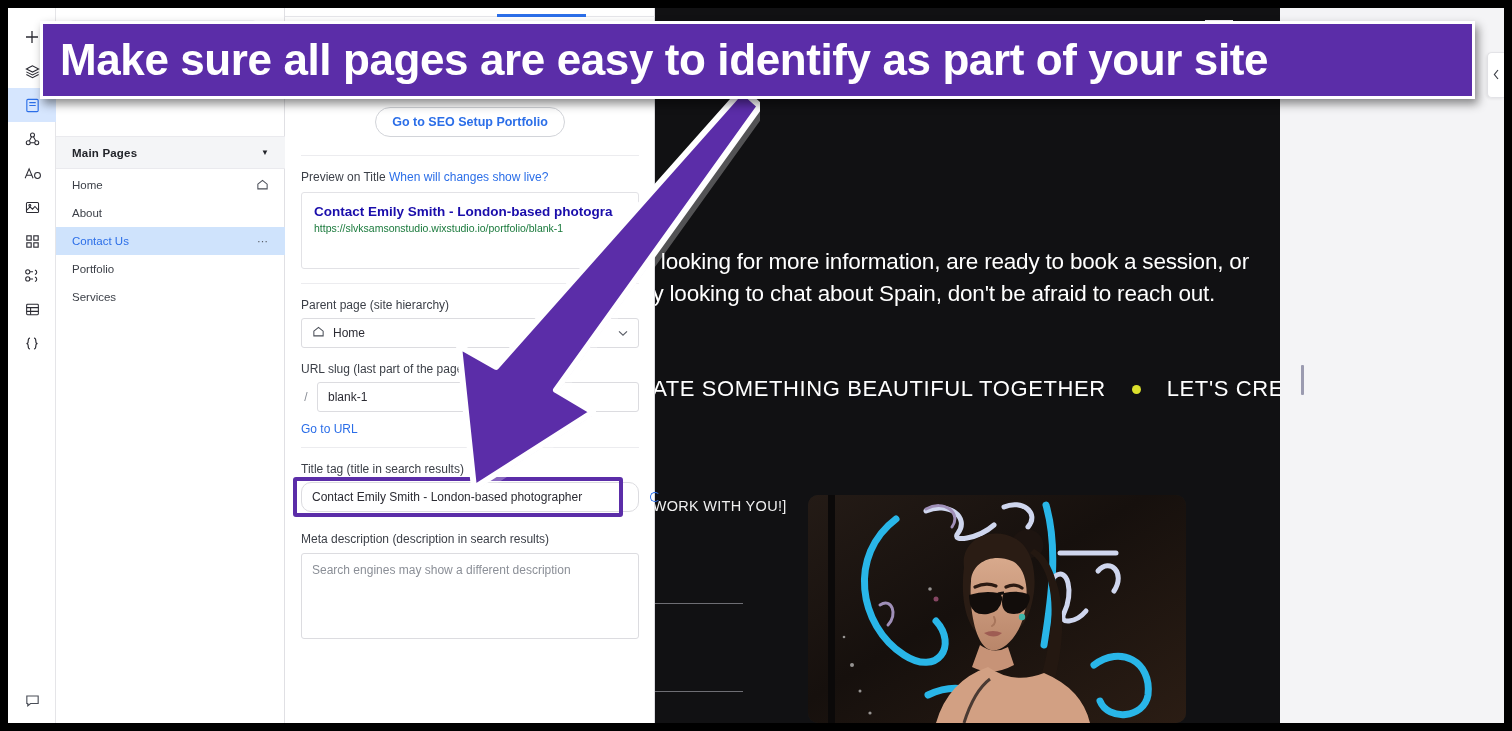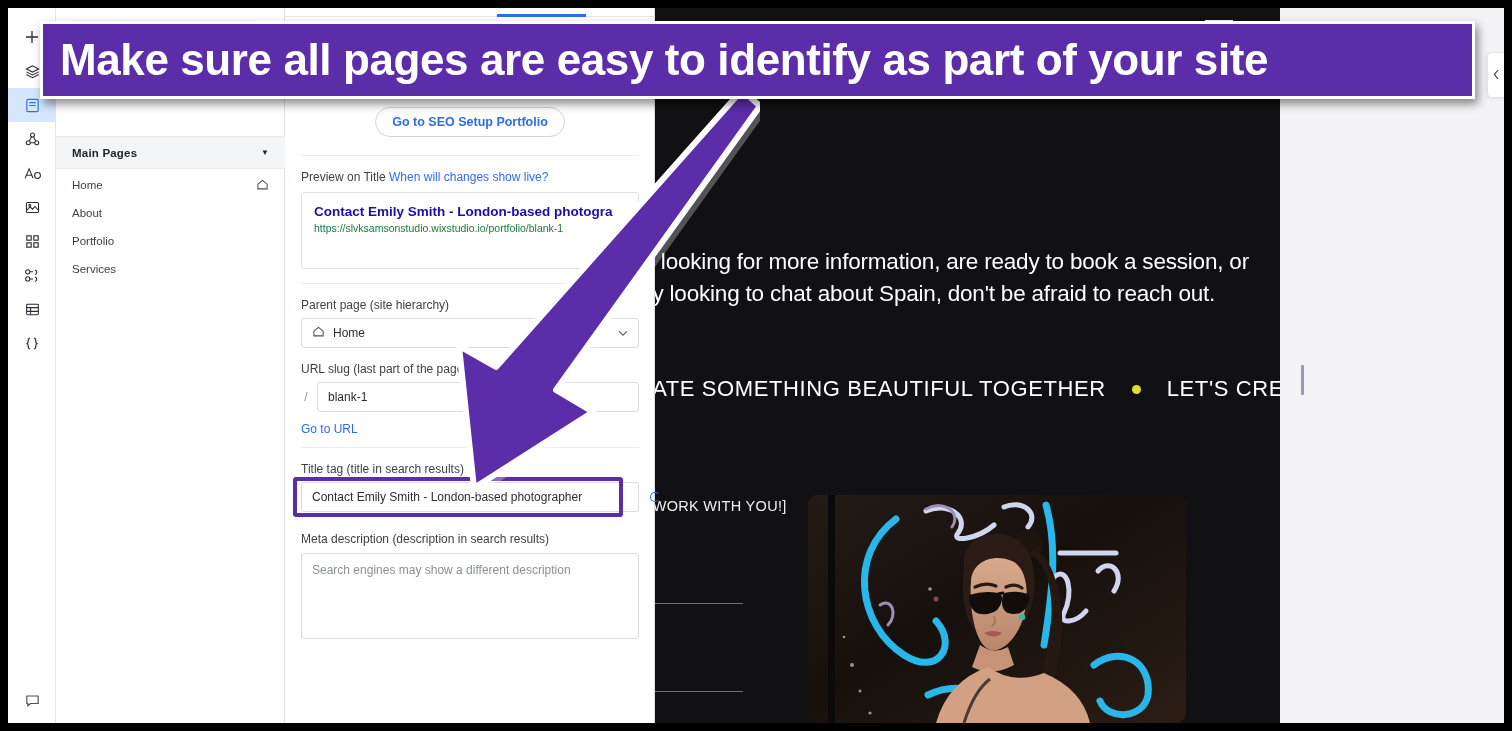--- a/index.html
+++ b/index.html
@@ -175,21 +175,21 @@
 
   .title-tag-wrap { position: relative; margin: 6px 16px 0 16px; }
   .title-tag-hilite {
     position: absolute; left: -8px; top: -5px;
     width: 330px; height: 40px;
     border: 4px solid #5b2da8; border-radius: 3px;
     pointer-events: none;
   }
   .text-input {
     height: 30px;
-    border: 1px solid #dcdce0; border-radius: 3px;
+    border: 1px solid #dcdce0; border-radius: 10px;
     background: #fff;
     display: flex; align-items: center; padding: 0 10px;
     font-size: 12px; color: #2b2b33;
   }
   .title-spinner {
     position: absolute; right: -21px; top: 10px;
     width: 10px; height: 10px;
     border: 1.5px solid #2b6ee8; border-radius: 50%;
     border-right-color: transparent;
   }
@@ -421,20 +421,24 @@
         <div class="page-row">
           <span>Home</span>
           <span class="tail">
             <svg width="13" height="13" viewBox="0 0 14 14" fill="none" stroke="#4a4e57" stroke-width="1.1">
               <path d="M2 6.6 7 2.6l5 4v5.1H2z"></path>
             </svg>
           </span>
         </div>
         <div class="page-row">
           <span>About</span>
+        </div>
+        <div class="page-row selected">
+          <span>Contact Us</span>
+          <span class="tail kebab">⋯</span>
         </div>
         <div class="page-row">
           <span>Portfolio</span>
         </div>
         <div class="page-row">
           <span>Services</span>
         </div>
       </div>
     </div>
 

